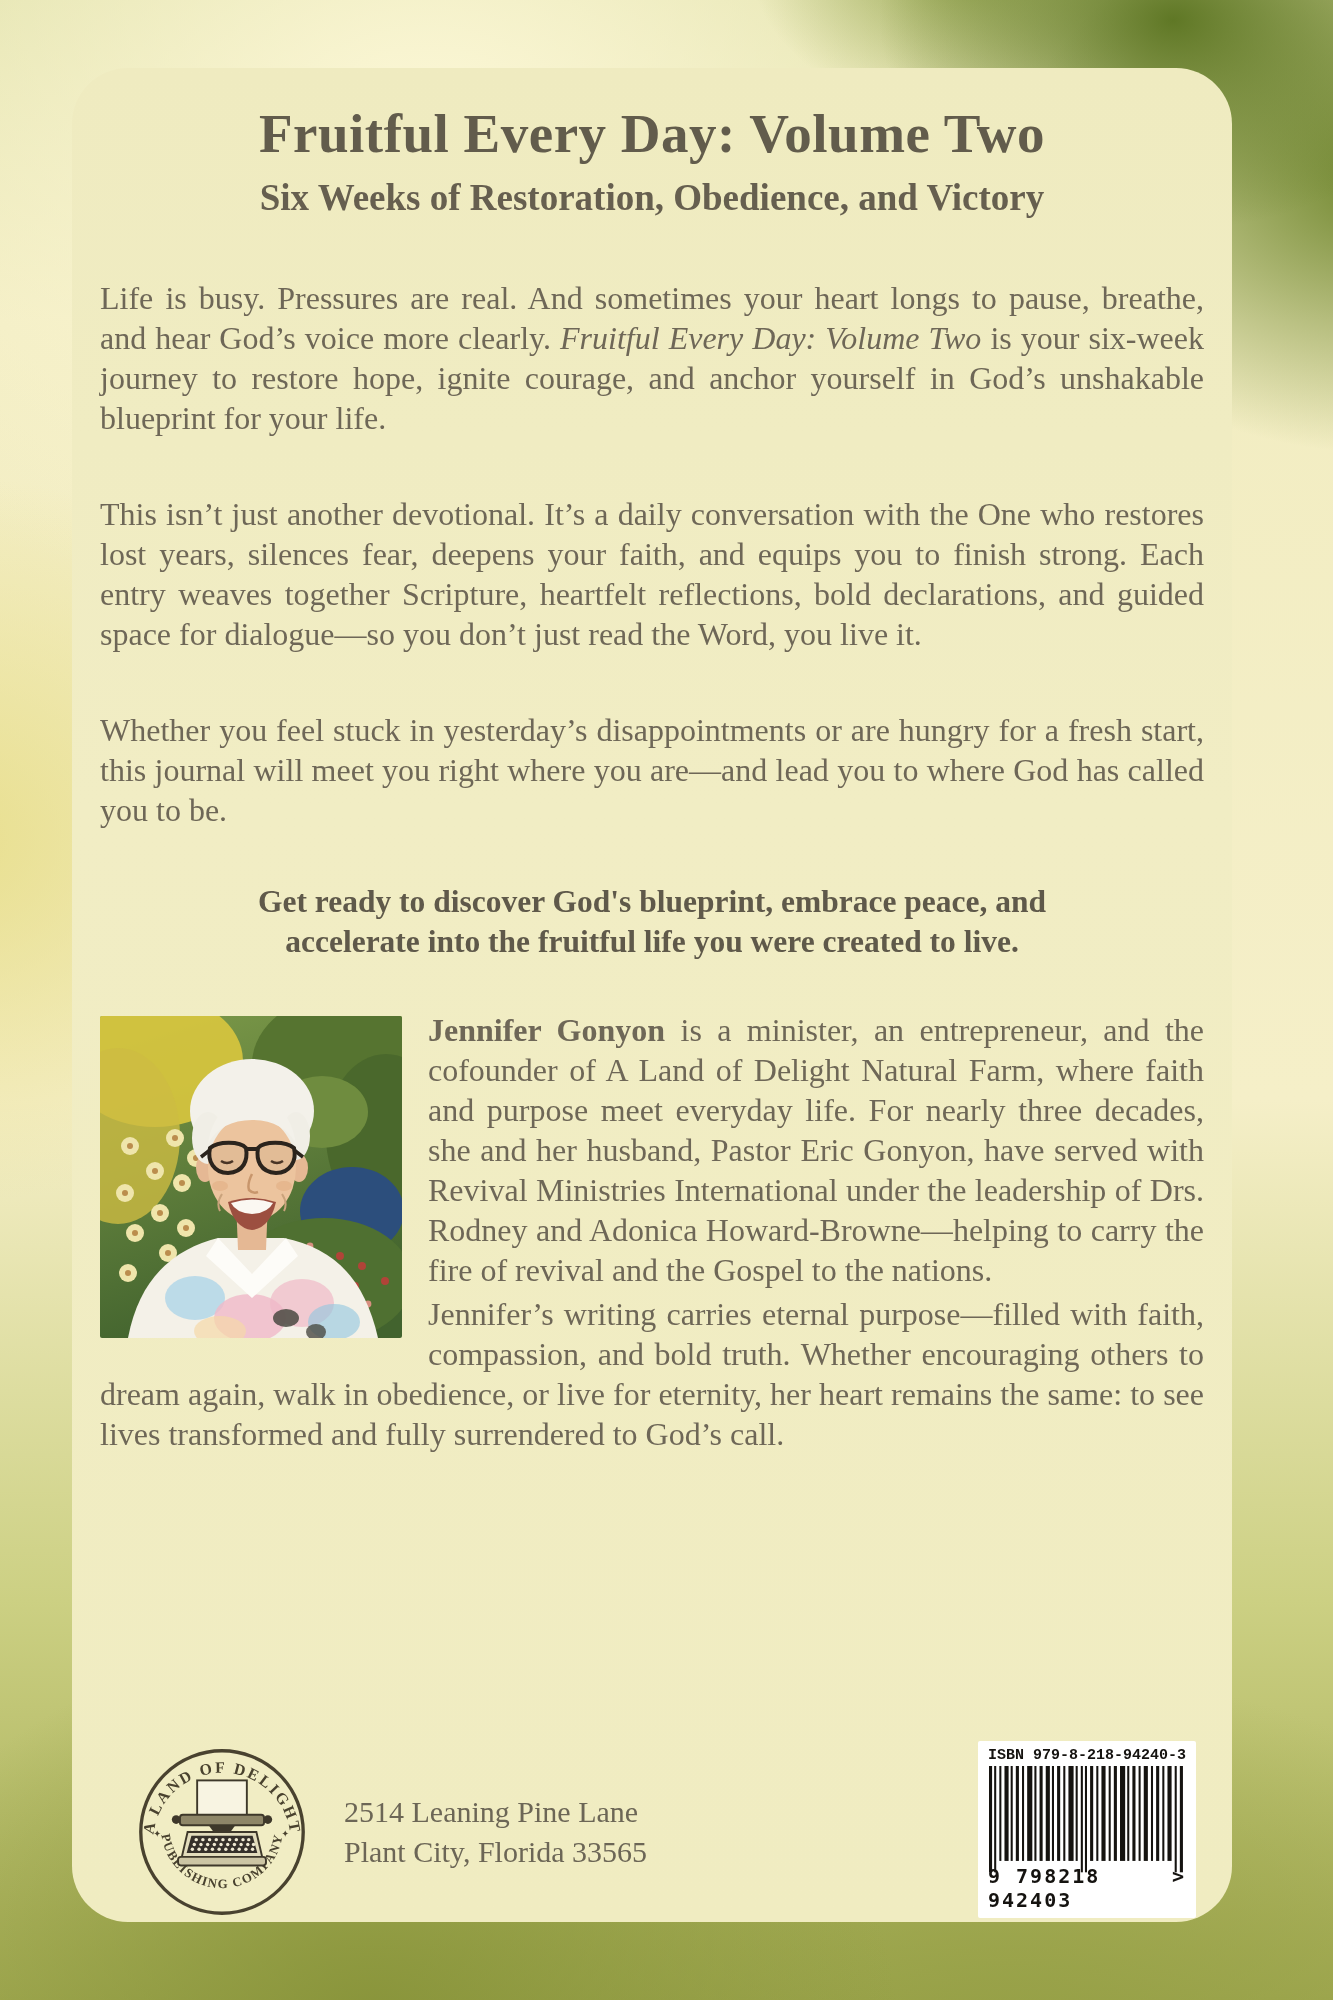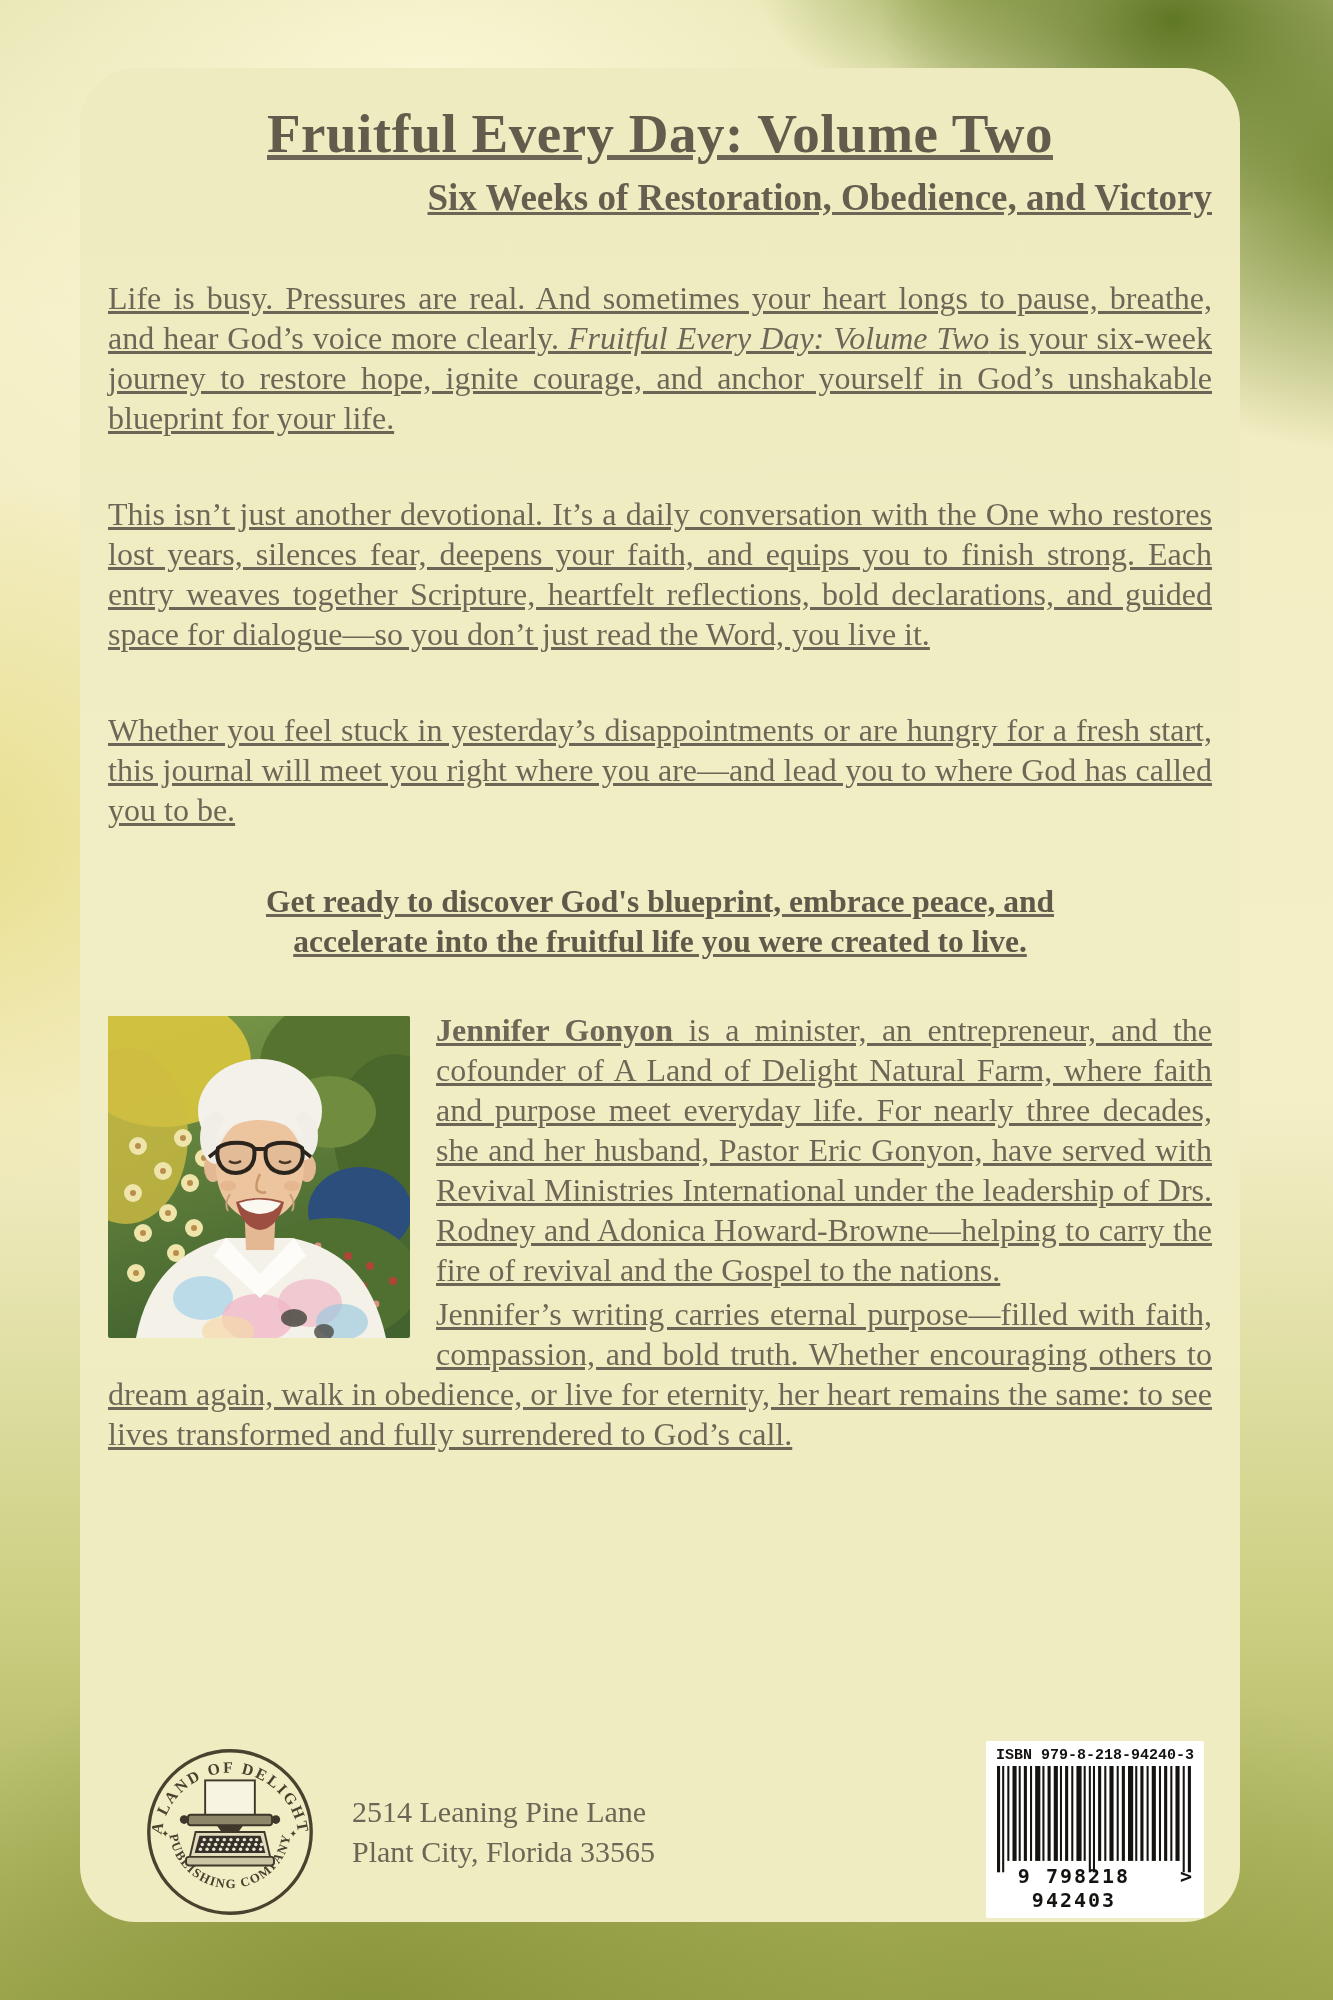--- a/index.html
+++ b/index.html
@@ -13,37 +13,36 @@
       radial-gradient(520px 380px at 104% 9%, rgba(104,128,38,.95), rgba(104,128,38,0) 72%),
       radial-gradient(300px 220px at 72% -2%, rgba(128,148,54,.75), rgba(128,148,54,0) 70%),
       radial-gradient(600px 520px at -4% 42%, rgba(230,220,132,.85), rgba(230,220,132,0) 70%),
       radial-gradient(950px 700px at 32% 6%, rgba(253,248,216,.95), rgba(253,248,216,0) 75%),
       radial-gradient(700px 520px at 28% 101%, rgba(134,146,56,.9), rgba(134,146,56,0) 75%),
       radial-gradient(820px 520px at 76% 103%, rgba(148,158,68,.9), rgba(148,158,68,0) 75%),
       linear-gradient(180deg, #dfe0a8 0%, #f2edc2 16%, #f5efc8 55%, #ccd083 80%, #a2aa52 100%);
   }
   .panel{
     position:absolute;
-    left:80px; top:68px;
+    left:72px; top:68px;
     width:1160px; height:1854px;
     box-sizing:border-box;
     padding:34px 28px 0 28px;
     border-radius:56px;
     background:linear-gradient(180deg,#efebc0 0%,#f1edc4 40%,#f0ecc1 100%);
     color:#6c6656;
     overflow:hidden;
-    text-decoration:underline;
   }
   h1.title{
     margin:0; text-align:center;
     font-size:55px; line-height:1.15; font-weight:bold;
     color:#625c4c; letter-spacing:.5px;
   }
   h2.subtitle{
-    margin:10px 0 0; text-align:right;
+    margin:10px 0 0; text-align:center;
     font-size:37px; line-height:1.25; font-weight:bold;
     color:#665f4f;
   }
   p.tagline{
     margin:44px 0 0;
     font-size:35px; line-height:1.2; font-weight:bold;
     color:#615b4b;
   }
   p.body-text{
     margin:56px 0 0;
@@ -92,21 +91,21 @@
     margin:0 12px -6px 16px;
   }
   .barcode-box{
     margin-left:auto;
     margin-right:8px;
     width:218px;
     background:#ffffff;
     border-radius:2px;
     padding:6px 10px 6px 10px;
     box-sizing:border-box;
-    text-align:center;
+    text-align:left;
   }
   .isbn-label{
     font-family:"Liberation Mono", monospace;
     font-weight:bold;
     font-size:15px; letter-spacing:0px;
     color:#151310;
     white-space:nowrap;
   }
   .bars{width:196px;height:112px;display:block;margin:2px auto 0;}
   .digits-row{

